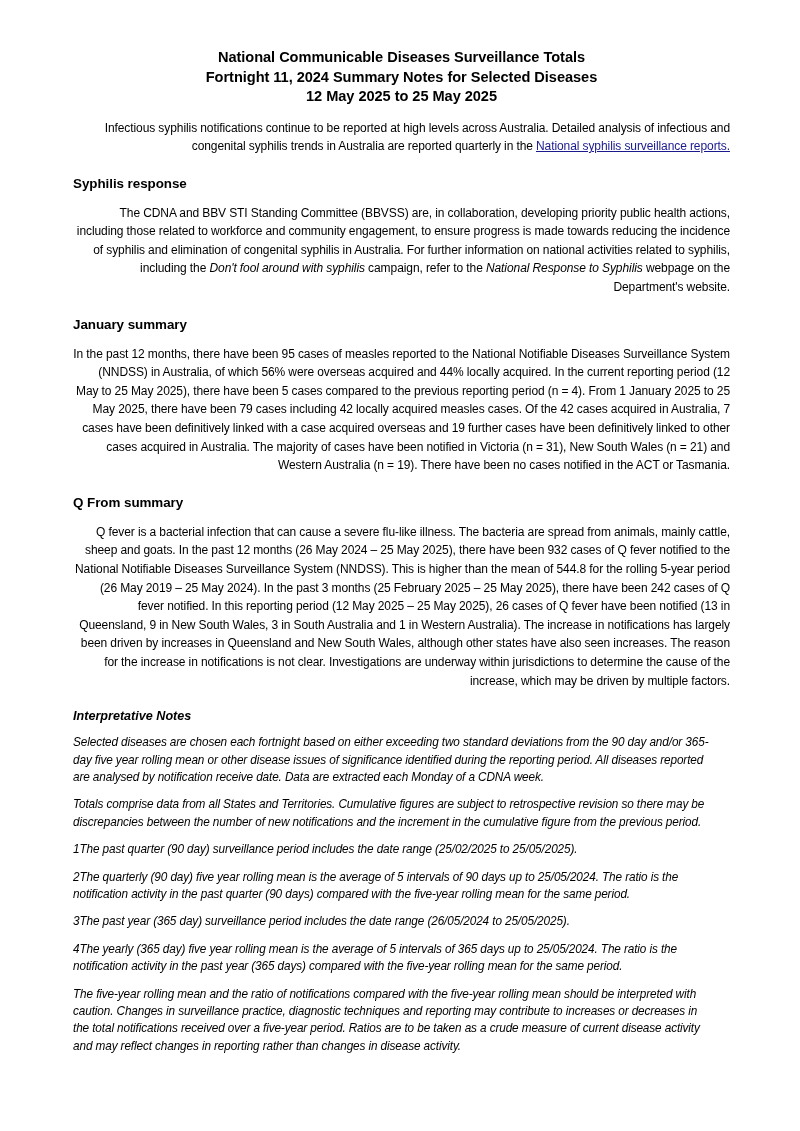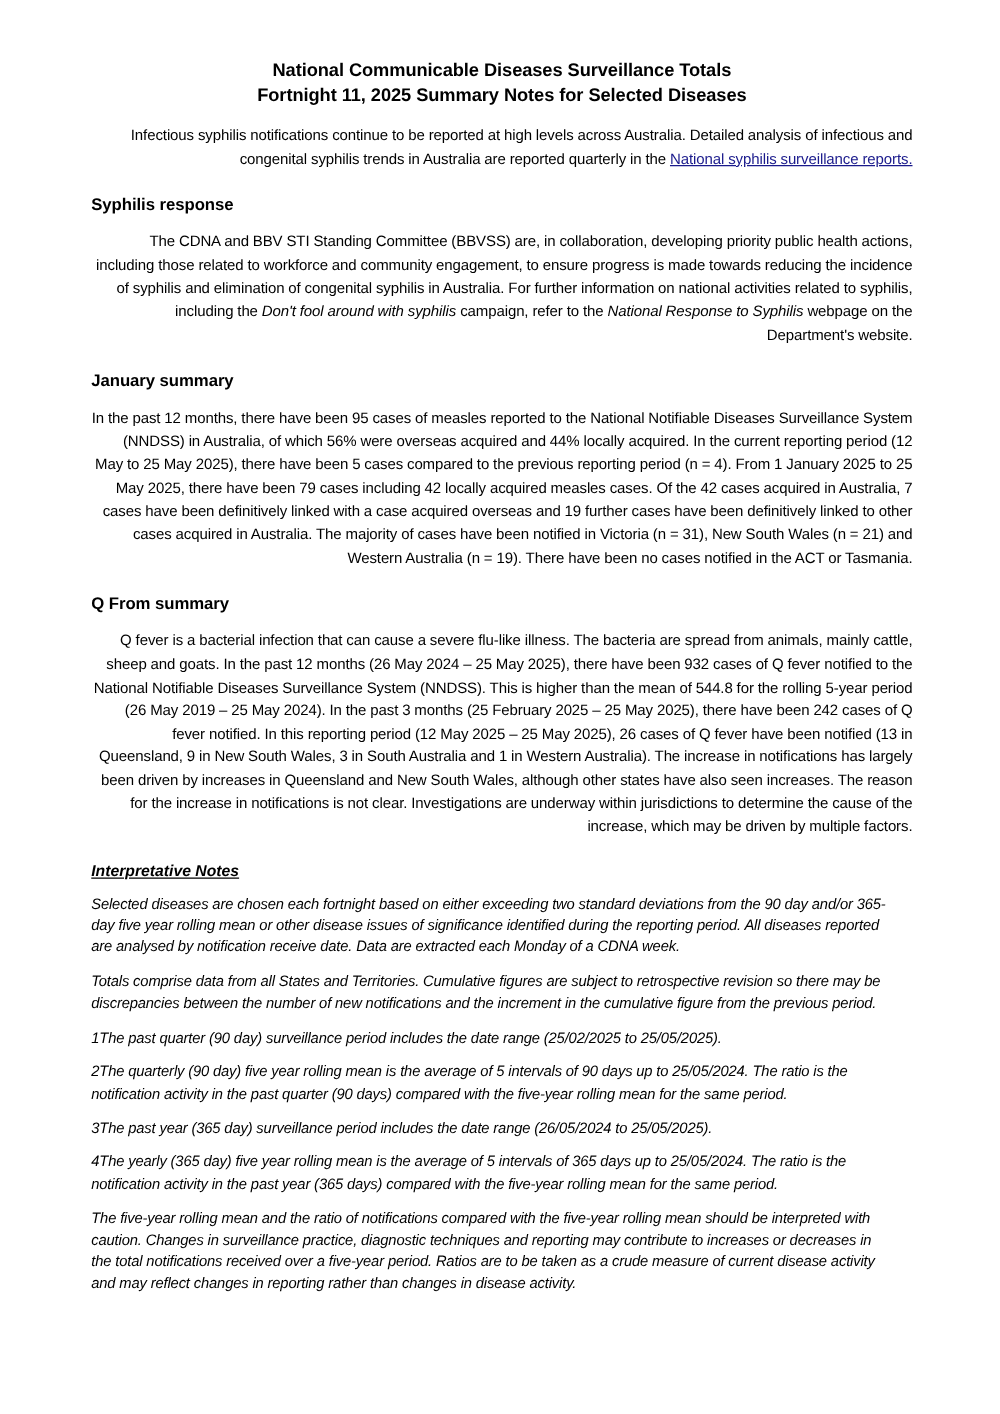--- a/index.html
+++ b/index.html
@@ -69,42 +69,42 @@
 
   
   h3.notes-heading {
     font-size: 12.6px;
     font-weight: bold;
     font-style: italic;
     line-height: 15px;
     margin: 19px 0 0 0;
     padding: 0;
     font-stretch: condensed;
-    text-decoration: underline;
   }
   p.note-par {
     font-size: 12.1px;
     font-style: italic;
     line-height: 17.4px;
     margin: 10px 0 0 0;
     padding: 0;
     font-stretch: condensed;
     letter-spacing: -0.12px;
     transform: scaleX(0.975);
     transform-origin: left top;
   }
 </style>
 </head>
 <body>
 
 <div class="page">
 
   <div class="doc-title">
     <span class="line">National Communicable Diseases Surveillance Totals</span>
-    <span class="line">Fortnight 11, 2025 Summary Notes for Selected Diseases</span>
+    <span class="line">Fortnight 11, 2024 Summary Notes for Selected Diseases</span>
+    <span class="line">12 May 2025 to 25 May 2025</span>
   </div>
 
   <p class="body-par"><span>Infectious syphilis notifications continue to be reported at high levels across Australia. Detailed analysis of infectious and congenital syphilis trends in Australia are reported quarterly in the </span><a class="doc-link" href="#">National syphilis surveillance reports.</a></p>
 
   <h2 class="section-heading">Syphilis response</h2>
   <p class="body-par"><span>The CDNA and BBV STI Standing Committee (BBVSS) are, in collaboration, developing priority public health actions, including those related to workforce and community engagement, to ensure progress is made towards reducing the incidence of syphilis and elimination of congenital syphilis in Australia. For further information on national activities related to syphilis, including the </span><span class="italic">Don't fool around with syphilis</span><span> campaign, refer to the </span><span class="italic">National Response to Syphilis</span><span> webpage on the Department's website.</span></p>
 
   <h2 class="section-heading">January summary</h2>
   <p class="body-par">In the past 12 months, there have been 95 cases of measles reported to the National Notifiable Diseases Surveillance System (NNDSS) in Australia, of which 56% were overseas acquired and 44% locally acquired. In the current reporting period (12 May to 25 May 2025), there have been 5 cases compared to the previous reporting period (n = 4). From 1 January 2025 to 25 May 2025, there have been 79 cases including 42 locally acquired measles cases. Of the 42 cases acquired in Australia, 7 cases have been definitively linked with a case acquired overseas and 19 further cases have been definitively linked to other cases acquired in Australia.   The majority of cases have been notified in Victoria (n = 31), New South Wales (n = 21) and Western Australia (n = 19). There have been no cases notified in the ACT or Tasmania.</p>
 

